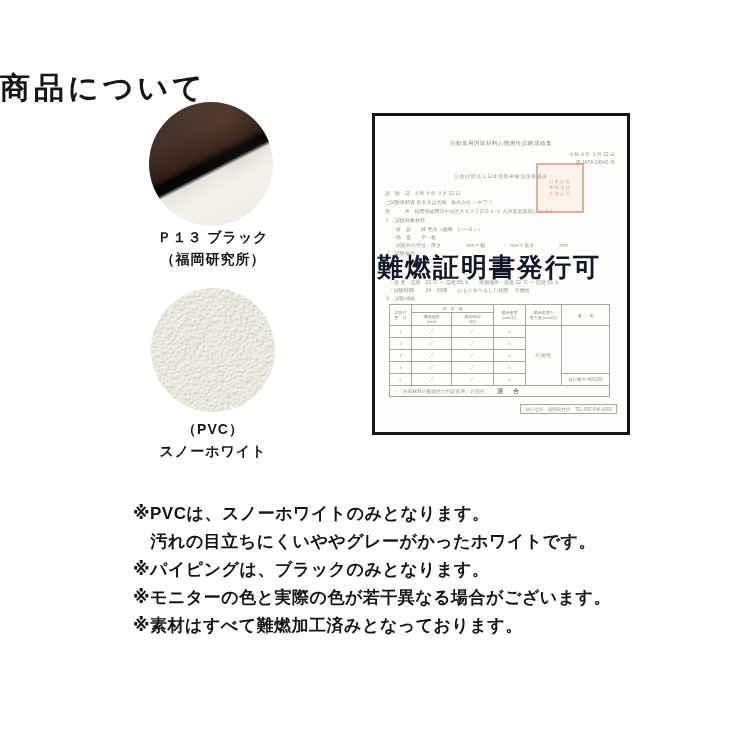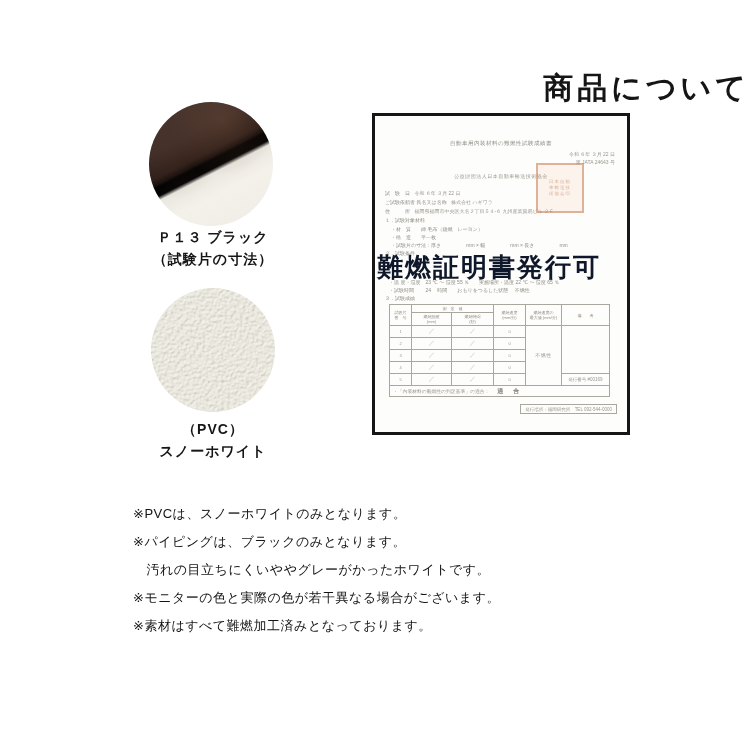--- a/index.html
+++ b/index.html
@@ -1,19 +1,19 @@
 <!DOCTYPE html>
 <html><head>
 <meta charset="utf-8">
 <style>
   html,body{margin:0;padding:0;background:#fff;}
   .page{position:relative;width:750px;height:750px;background:#ffffff;overflow:hidden;
         font-family:"Liberation Sans","DejaVu Sans",sans-serif;color:#111;}
   
-  .title{position:absolute;top:48px;left:0;right:0;text-align:right;
+  .title{position:absolute;top:48px;left:0;right:0;text-align:left;
          font-size:30px;font-weight:bold;letter-spacing:4px;color:#151515;}
   
   .circle{position:absolute;width:124px;height:124px;border-radius:50%;overflow:hidden;}
   .circle1{left:149px;top:102px;
      background:linear-gradient(153deg,#4a372f 0%,#3c2c27 28%,#2c1d18 43%,#140e0c 46.5%,
                 #000 48%,#050505 53%,#e9e7e0 55.5%,#f3f1ea 68%,#eeece5 100%);}
   .circle1::after{content:"";position:absolute;inset:0;border-radius:50%;
      background:radial-gradient(circle at 60% 16%,rgba(150,100,72,.28),rgba(0,0,0,0) 42%),
                 radial-gradient(circle at 18% 38%,rgba(120,80,60,.18),rgba(0,0,0,0) 40%);}
   .circle2{left:151px;top:288px;background:#eeebe1;}
@@ -57,34 +57,34 @@
   .ctable .dr td{height:11px;}
   .ctable .sl{font-size:6px;color:#bcb9b0;}
   .ctable .nc{font-size:5px;letter-spacing:.5px;}
   .ctable .issue{font-size:4.5px;}
   .ctable .jr td{height:10px;text-align:left;padding-left:3px;font-size:4.8px;}
   .ctable .jv{font-size:6px;font-weight:bold;color:#85837c;letter-spacing:2px;margin-left:8px;}
   .fbox{position:absolute;right:10px;top:288px;border:.6px solid #aaa79e;
         padding:1.5px 4px;font-size:4.5px;color:#9b9890;}
   
   .notes{position:absolute;left:133px;top:500px;width:600px;
-         font-size:13px;font-weight:normal;line-height:28px;letter-spacing:.5px;color:#141414;}
+         font-size:17px;font-weight:bold;line-height:28px;letter-spacing:.5px;color:#141414;}
   .notes div{white-space:pre;}
 </style>
 </head>
 <body>
 
 <div class="page">
 
   <h1 class="title">商品について</h1>
 
   <div class="circle circle1"></div>
   <div class="swatch-label l1">
     <div>Ｐ１３ ブラック</div>
-    <div>（試験片の寸法）</div>
+    <div>（福岡研究所）</div>
   </div>
 
   <div class="circle circle2">
     <svg width="124" height="124" viewBox="0 0 124 124">
       <defs>
         <filter id="leather" x="-10%" y="-10%" width="120%" height="120%">
           <feTurbulence type="fractalNoise" baseFrequency="0.32" numOctaves="3" seed="11" result="n"></feTurbulence>
           <feDiffuseLighting in="n" lighting-color="#f8f6ee" surfaceScale="1.4" result="l">
             <feDistantLight azimuth="235" elevation="58"></feDistantLight>
           </feDiffuseLighting>
@@ -218,19 +218,19 @@
       <div>日本自動</div>
       <div>車輸送技</div>
       <div>術協会印</div>
     </div>
 
     <div class="flame-overlay">難燃証明書発行可</div>
   </div>
 
   <div class="notes">
     <div>※PVCは、スノーホワイトのみとなります。</div>
+    <div>　汚れの目立ちにくいややグレーがかったホワイトです。</div>
     <div>※パイピングは、ブラックのみとなります。</div>
-    <div>　汚れの目立ちにくいややグレーがかったホワイトです。</div>
     <div>※モニターの色と実際の色が若干異なる場合がございます。</div>
     <div>※素材はすべて難燃加工済みとなっております。</div>
   </div>
 
 </div>
 
 </body></html>

